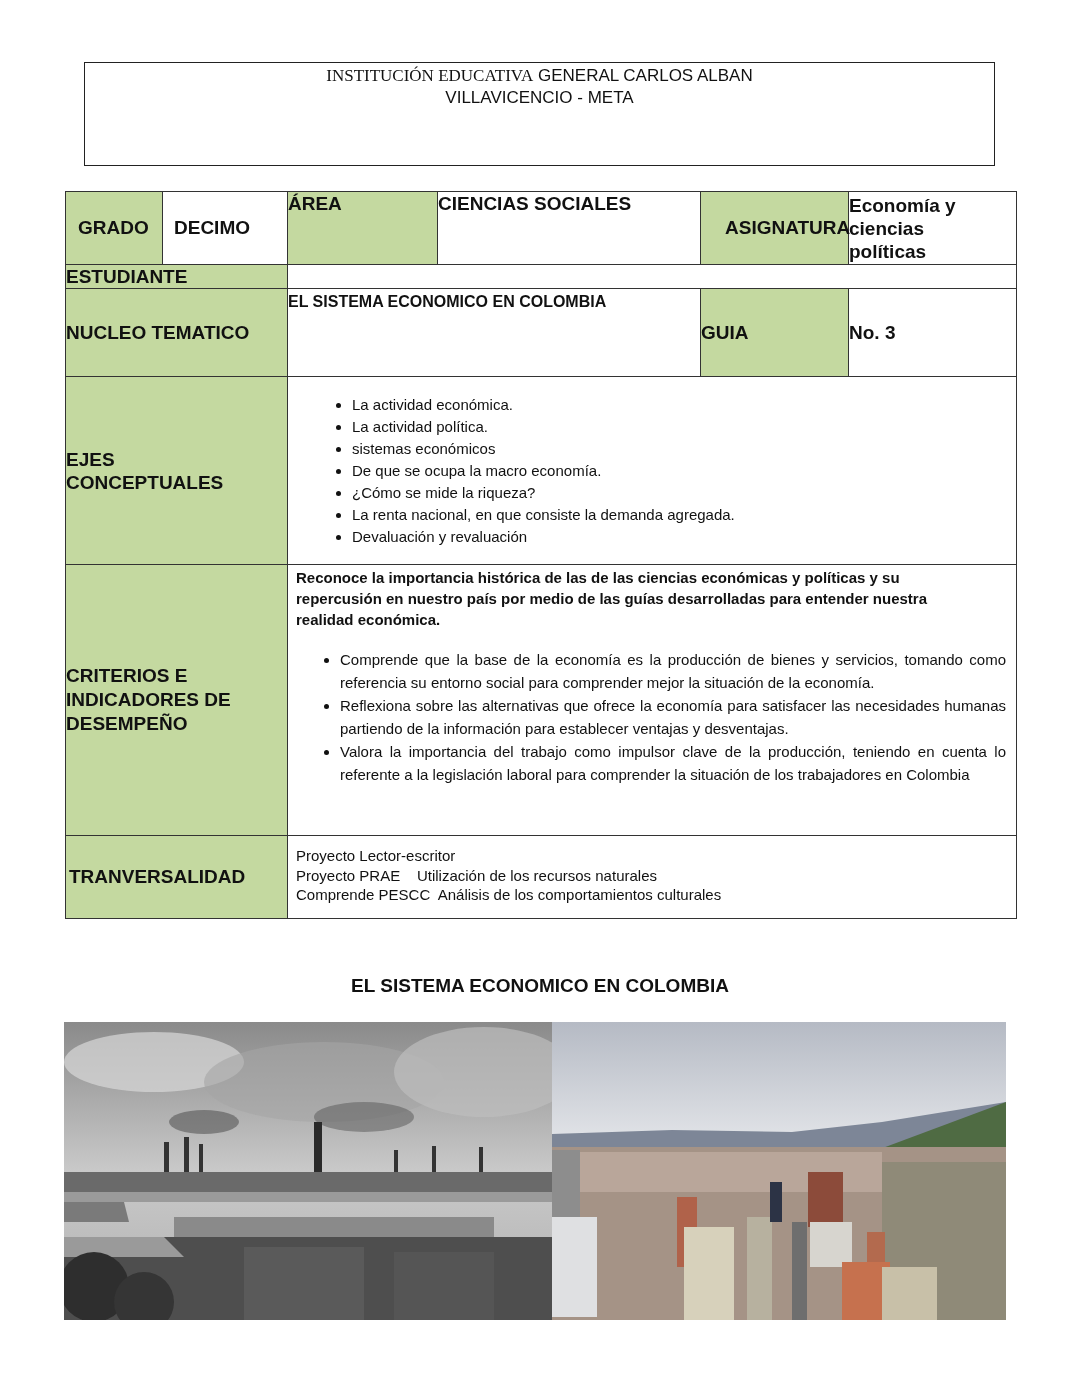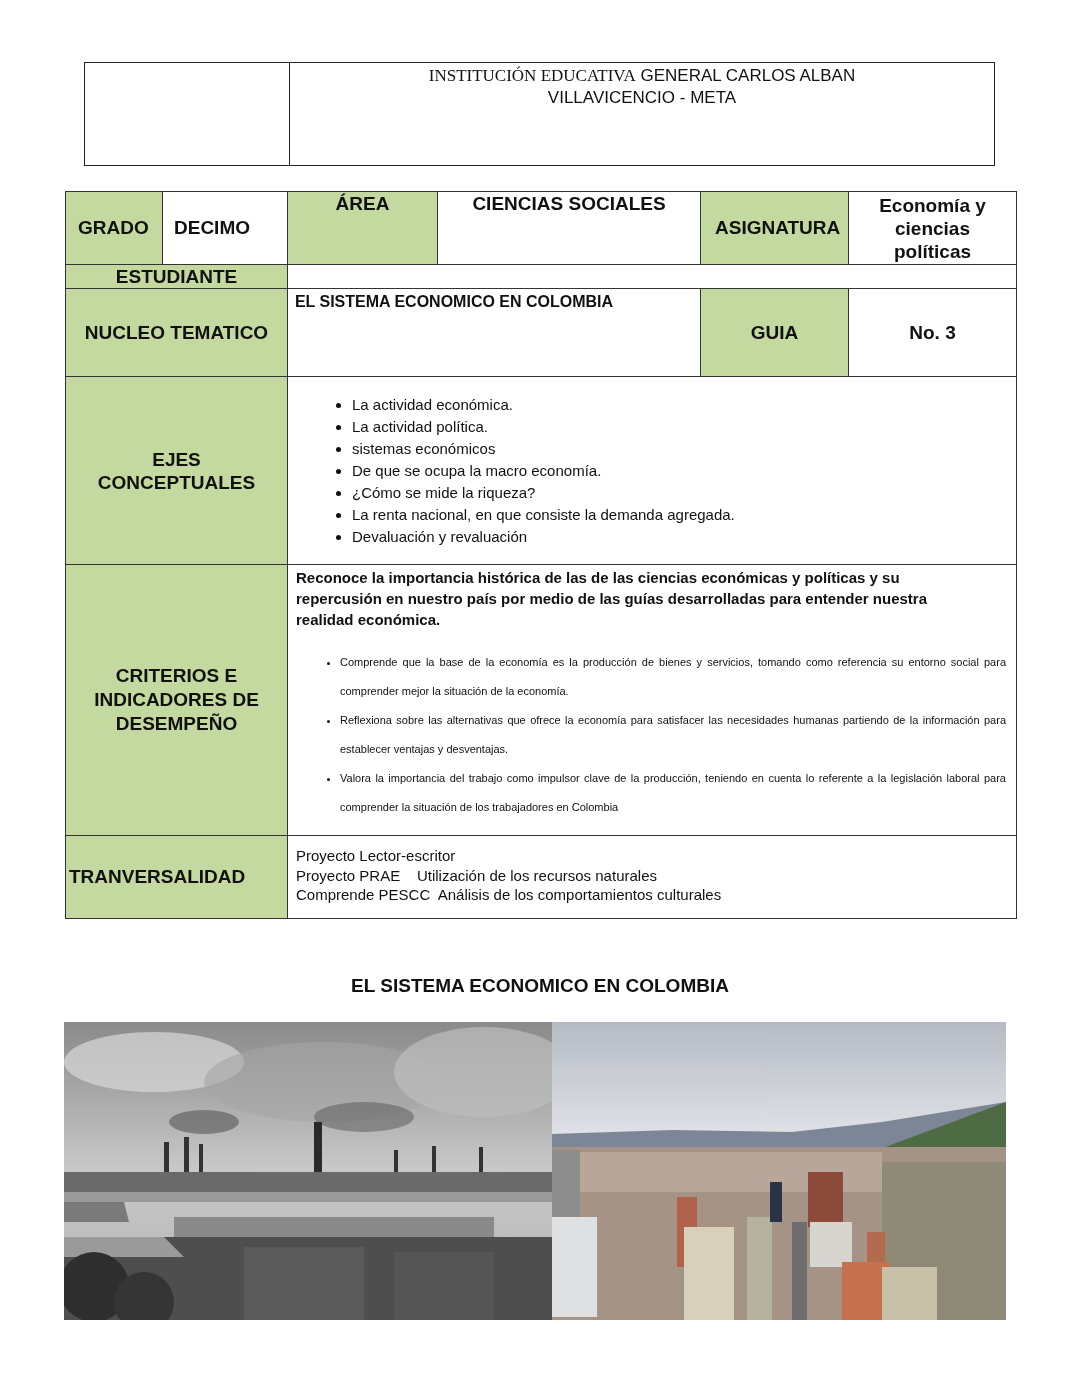--- a/index.html
+++ b/index.html
@@ -1,31 +1,31 @@
 <!DOCTYPE html>
 <html><head>
   <meta charset="utf-8">
   <style>
     html, body { margin: 0; padding: 0; background: #ffffff; }
     body { width: 1080px; height: 1397px; position: relative; font-family: "Liberation Sans", sans-serif; color: #111; }
 
-    .header-box { position: absolute; left: 84px; top: 62px; width: 911px; height: 104px; border: 1.5px solid #222; box-sizing: border-box; display: flex; }
+    .header-box { position: absolute; left: 84px; top: 62px; width: 911px; height: 104px; border: 1.5px solid #222; box-sizing: border-box; display: flex; flex-direction: column; }
     .header-logo { width: 204px; border-right: 1.5px solid #222; }
     .header-text { flex: 1; text-align: center; padding-top: 2px; font-size: 17px; line-height: 22px; }
     .header-text .serif { font-family: "Liberation Serif", serif; }
 
     table.main { position: absolute; left: 65px; top: 191px; width: 951px; border-collapse: collapse; table-layout: fixed; }
     table.main td { border: 1.5px solid #333; padding: 0; vertical-align: middle; }
     .g { background: #c4d9a0; }
     .b { font-weight: bold; font-size: 19px; }
-    .c { text-align: center; }
+    .c { }
     .narrow { font-family: "Liberation Sans Narrow", "Liberation Sans", sans-serif; }
 
     ul.ejes { margin: 16px; padding: 0 0 0 48px; font-size: 15px; line-height: 22px; list-style: disc; }
-    ul.crit { margin: 18px 10px 8px 0; padding: 0 0 0 52px; font-size: 11px; line-height: 29px; text-align: justify; }
+    ul.crit { margin: 18px 10px 8px 0; padding: 0 0 0 52px; font-size: 15px; line-height: 23px; text-align: justify; }
     .crit-intro { font-weight: bold; font-size: 15px; line-height: 21px; padding: 0 40px 0 8px; }
     .trans { font-size: 15px; line-height: 19.5px; padding-left: 8px; }
 
     .section-title { position: absolute; top: 975px; left: 0; width: 1080px; text-align: center; font-weight: bold; font-size: 19px; }
 
     .img-left { position: absolute; left: 64px; top: 1022px; width: 488px; height: 298px; overflow: hidden; background: #9a9a9a; }
     .img-right { position: absolute; left: 552px; top: 1022px; width: 454px; height: 298px; overflow: hidden; background: #c8ccd2; }
   </style>
 </head>
 <body>
@@ -49,21 +49,21 @@
       <col style="width:263px">
       <col style="width:148px">
       <col style="width:168px">
   </colgroup>
   <tbody>
       <tr style="height:73px">
     <td class="g b" style="padding-left:12px">GRADO</td>
     <td class="b" style="padding-left:11px">DECIMO</td>
     <td class="g b c" style="vertical-align:top;padding-top:1px">ÁREA</td>
     <td class="b c" style="vertical-align:top;padding-top:1px">CIENCIAS SOCIALES</td>
-    <td class="g b" style="padding-left:14px">ASIGNATURA</td>
+    <td class="g b" style="padding-left:24px">ASIGNATURA</td>
     <td class="b c" style="line-height:23px">
       <div>Economía y</div>
       <div>ciencias</div>
       <div>políticas</div>
     </td>
   </tr>
   <tr style="height:24px">
     <td colspan="2" class="g b c">ESTUDIANTE</td>
     <td colspan="4"></td>
   </tr>

